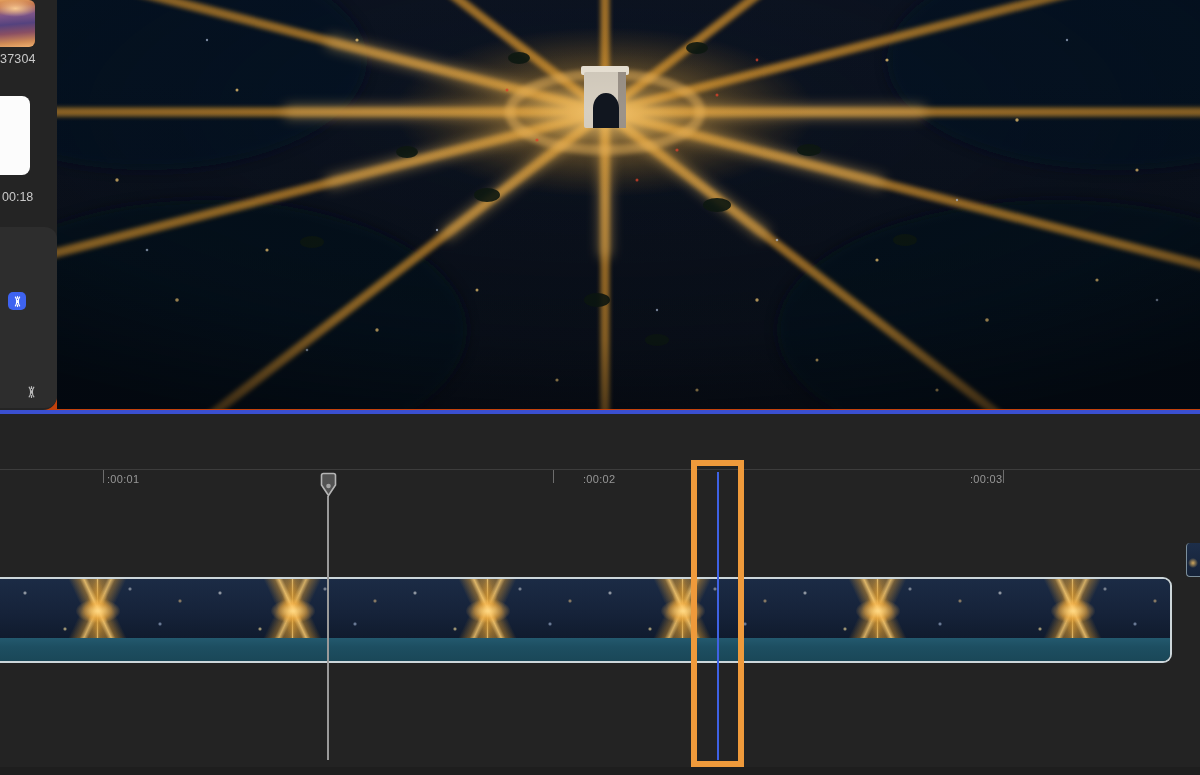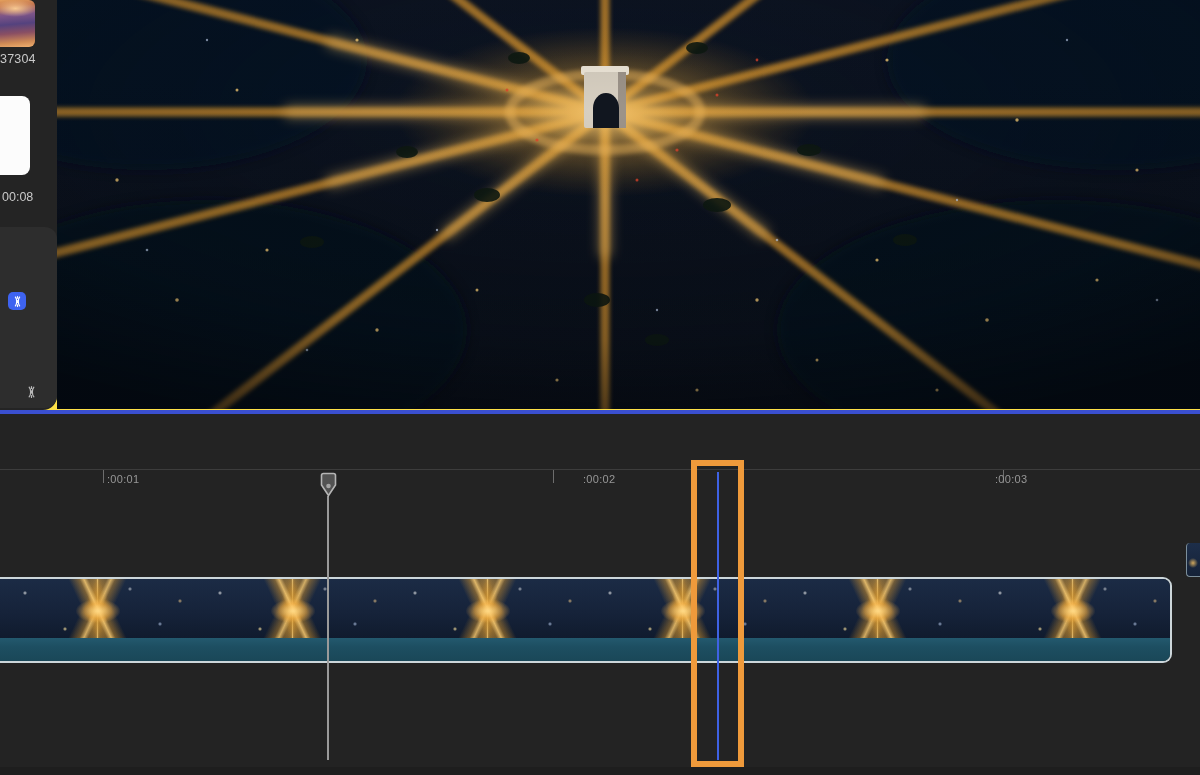--- a/index.html
+++ b/index.html
@@ -1,18 +1,18 @@
 <!DOCTYPE html>
 <html><head>
 <meta charset="utf-8">
 <style>
   * { margin:0; padding:0; box-sizing:border-box; }
   html,body { background:#111; }
   body { font-family:"Liberation Sans", sans-serif; }
-  .stage { position:relative; width:1200px; height:775px; overflow:hidden; background:#fde047; }
+  .stage { position:relative; width:1200px; height:775px; overflow:hidden; background:#c2410c; }
 
   
   .preview { position:absolute; left:57px; top:0; width:1143px; height:409px; background:#070b12; overflow:hidden; }
   .preview svg { display:block; width:100%; height:100%; }
 
   
   .sidebar { position:absolute; left:0; top:0; width:57px; height:410px; background:#242424; border-radius:0 0 14px 0; z-index:3; }
   .media-thumb { position:absolute; left:-14px; top:0; width:49px; height:47px; border-radius:6px;
     background:
       radial-gradient(ellipse 30px 12px at 60% 18%, rgba(255,210,150,.9), transparent 70%),
@@ -198,21 +198,21 @@
           <circle cx="700" cy="60" r="1.4"></circle>
       </g>
       <rect width="1143" height="409" fill="url(#vig)"></rect>
     </svg>
   </div>
 
   <div class="sidebar">
     <div class="media-thumb"></div>
     <div class="media-label">37304</div>
     <div class="white-card"></div>
-    <div class="card-duration">00:08</div>
+    <div class="card-duration">00:18</div>
     <div class="inner-panel"></div>
     <div class="transition-btn">
       <svg width="13" height="13" viewBox="0 0 14 14">
         <g stroke="#fff" stroke-width="1.3" fill="none" stroke-linecap="round">
           <path d="M4.7 2.2 C6.6 4 6.6 10 4.7 11.8"></path>
           <path d="M9.3 2.2 C7.4 4 7.4 10 9.3 11.8"></path>
           <path d="M7 1.6 v1.8 M7 5.9 v2.2 M7 10.6 v1.8"></path>
         </g>
       </svg>
     </div>
@@ -231,21 +231,21 @@
 
   <div class="timeline-panel">
 
     <div class="ruler-line"></div>
     <div class="ruler">
       <div class="tickmark" style="left:103px"></div>
       <span class="ticklabel" style="left:107px">:00:01</span>
       <div class="tickmark" style="left:553px"></div>
       <span class="ticklabel" style="left:583px">:00:02</span>
       <div class="tickmark" style="left:1003px"></div>
-      <span class="ticklabel" style="left:995px">:00:03</span>
+      <span class="ticklabel" style="left:970px">:00:03</span>
     </div>
   </div>
 
   <div class="clip">
     <div class="film"></div>
     <div class="audio"></div>
   </div>
   <div class="clip-fragment"></div>
 
   <div class="bottom-strip"></div>

